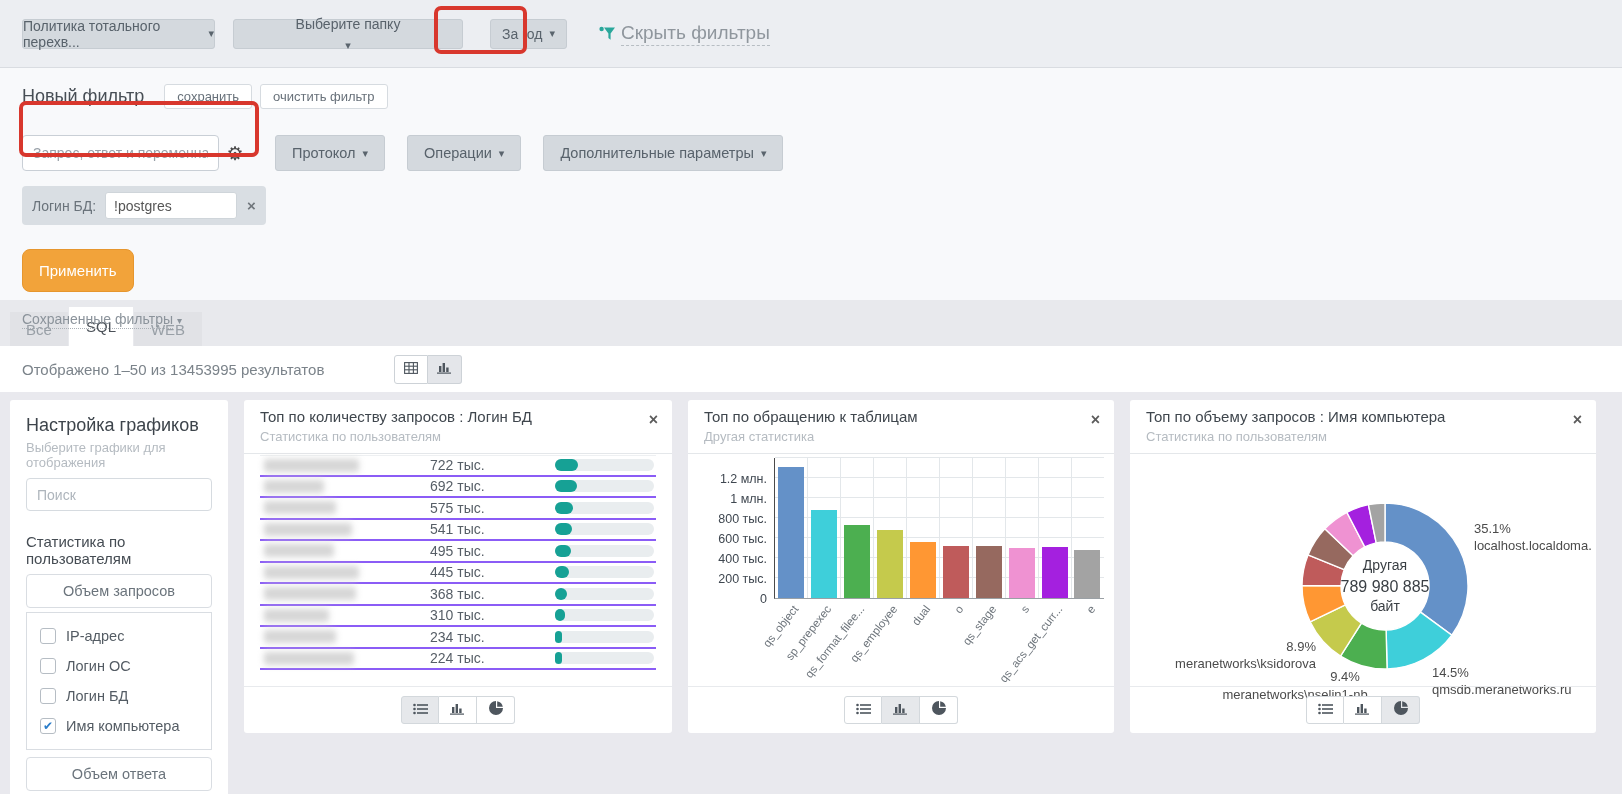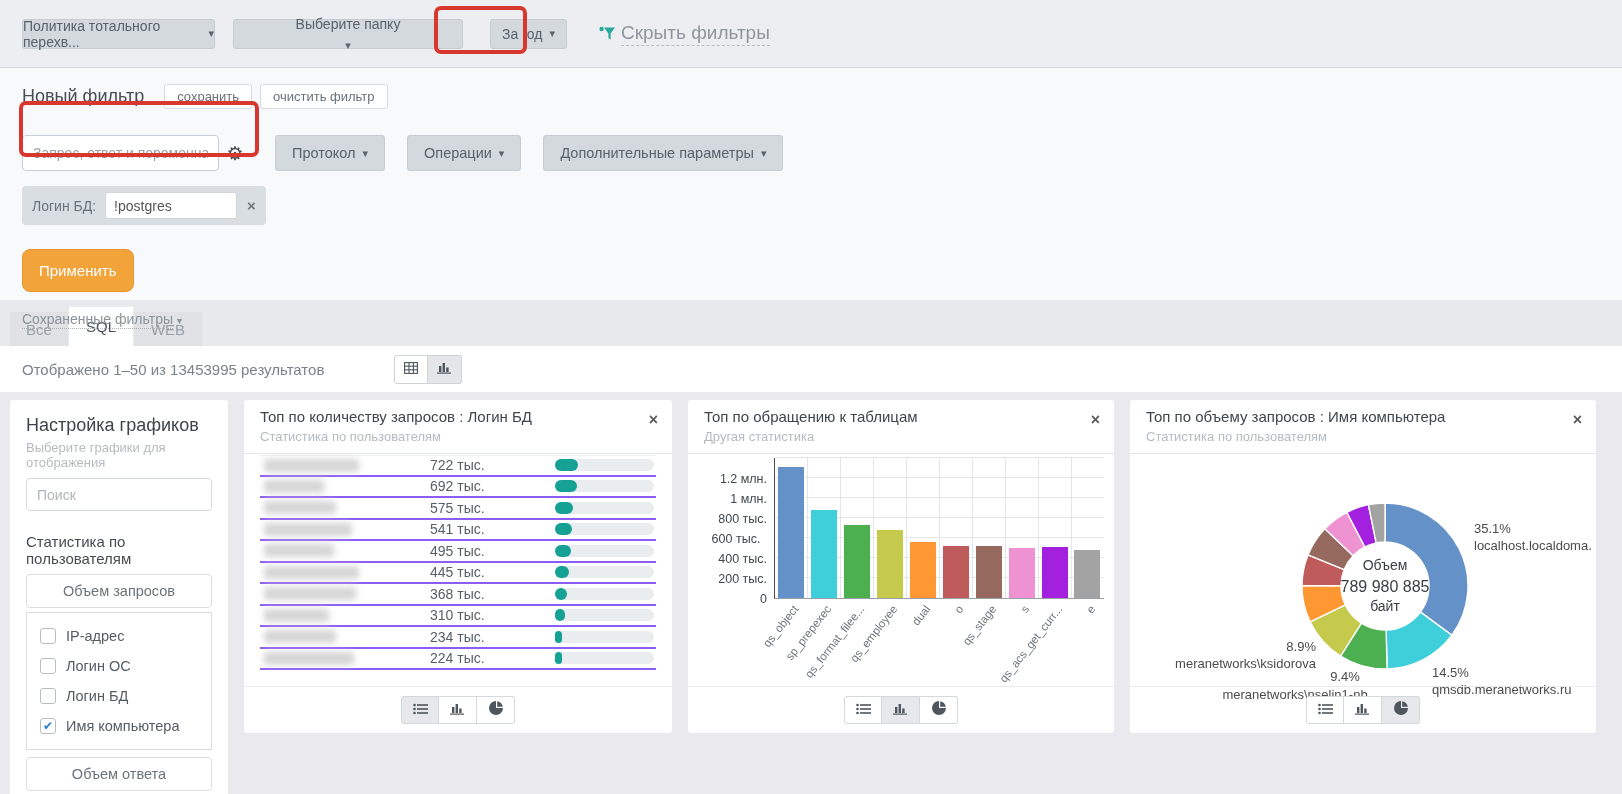--- a/index.html
+++ b/index.html
@@ -382,21 +382,21 @@
           <div class="hline" style="bottom: 20px;"></div>
           <div class="hline" style="bottom: 40px;"></div>
           <div class="hline" style="bottom: 60px;"></div>
           <div class="hline" style="bottom: 80px;"></div>
           <div class="hline" style="bottom: 100px;"></div>
           <div class="hline" style="bottom: 120px;"></div>
           <div class="hline" style="bottom: 140px;"></div>
           <div class="ylab" style="bottom: -8px;">0</div>
           <div class="ylab" style="bottom: 12px;">200 тыс.</div>
           <div class="ylab" style="bottom: 32px;">400 тыс.</div>
-          <div class="ylab" style="bottom: 52px; text-align: center;">600 тыс.</div>
+          <div class="ylab" style="bottom: 52px;">600 тыс.</div>
           <div class="ylab" style="bottom: 72px;">800 тыс.</div>
           <div class="ylab" style="bottom: 92px;">1 млн.</div>
           <div class="ylab" style="bottom: 112px;">1.2 млн.</div>
           <div class="bars">
             <div class="vbar" style="height: 131px; background: rgb(100, 145, 200);"></div>
             <div class="vbar" style="height: 88px; background: rgb(62, 207, 218);"></div>
             <div class="vbar" style="height: 73px; background: rgb(76, 175, 80);"></div>
             <div class="vbar" style="height: 68px; background: rgb(197, 202, 76);"></div>
             <div class="vbar" style="height: 56px; background: rgb(255, 151, 51);"></div>
             <div class="vbar" style="height: 52px; background: rgb(191, 91, 91);"></div>
@@ -464,21 +464,21 @@
         <path d="M95.09 175.97 A83 83 0 0 1 48.53 163.08 L69.42 130.15 A44 44 0 0 0 94.11 136.99 Z" fill="#4caf50" stroke="#ffffff" stroke-width="1.4"></path>
         <path d="M48.53 163.08 A83 83 0 0 1 18.12 128.81 L53.31 111.98 A44 44 0 0 0 69.42 130.15 Z" fill="#c5ca4c" stroke="#ffffff" stroke-width="1.4"></path>
         <path d="M18.12 128.81 A83 83 0 0 1 10.00 92.48 L49.00 92.72 A44 44 0 0 0 53.31 111.98 Z" fill="#ff9733" stroke="#ffffff" stroke-width="1.4"></path>
         <path d="M10.00 92.48 A83 83 0 0 1 16.02 61.96 L52.19 76.55 A44 44 0 0 0 49.00 92.72 Z" fill="#bf5b5b" stroke="#ffffff" stroke-width="1.4"></path>
         <path d="M16.02 61.96 A83 83 0 0 1 32.85 35.80 L61.12 62.68 A44 44 0 0 0 52.19 76.55 Z" fill="#96695f" stroke="#ffffff" stroke-width="1.4"></path>
         <path d="M32.85 35.80 A83 83 0 0 1 54.85 19.28 L72.78 53.92 A44 44 0 0 0 61.12 62.68 Z" fill="#ef92d2" stroke="#ffffff" stroke-width="1.4"></path>
         <path d="M54.85 19.28 A83 83 0 0 1 76.42 11.67 L84.21 49.89 A44 44 0 0 0 72.78 53.92 Z" fill="#a420df" stroke="#ffffff" stroke-width="1.4"></path>
         <path d="M76.42 11.67 A83 83 0 0 1 93.00 10.00 L93.00 49.00 A44 44 0 0 0 84.21 49.89 Z" fill="#a3a3a3" stroke="#ffffff" stroke-width="1.4"></path>
       </svg>
     <div class="donut-center">
-      <div class="dc-l1">Объем</div>
+      <div class="dc-l1">Другая</div>
       <div class="dc-l2">789 980 885</div>
       <div class="dc-l3">байт</div>
     </div>
     <div class="callout co-right">
       <div>35.1%</div>
       <div>localhost.localdoma...</div>
     </div>
     <div class="callout co-bright">
       <div>14.5%</div>
       <div>qmsdb.meranetworks.ru</div>

